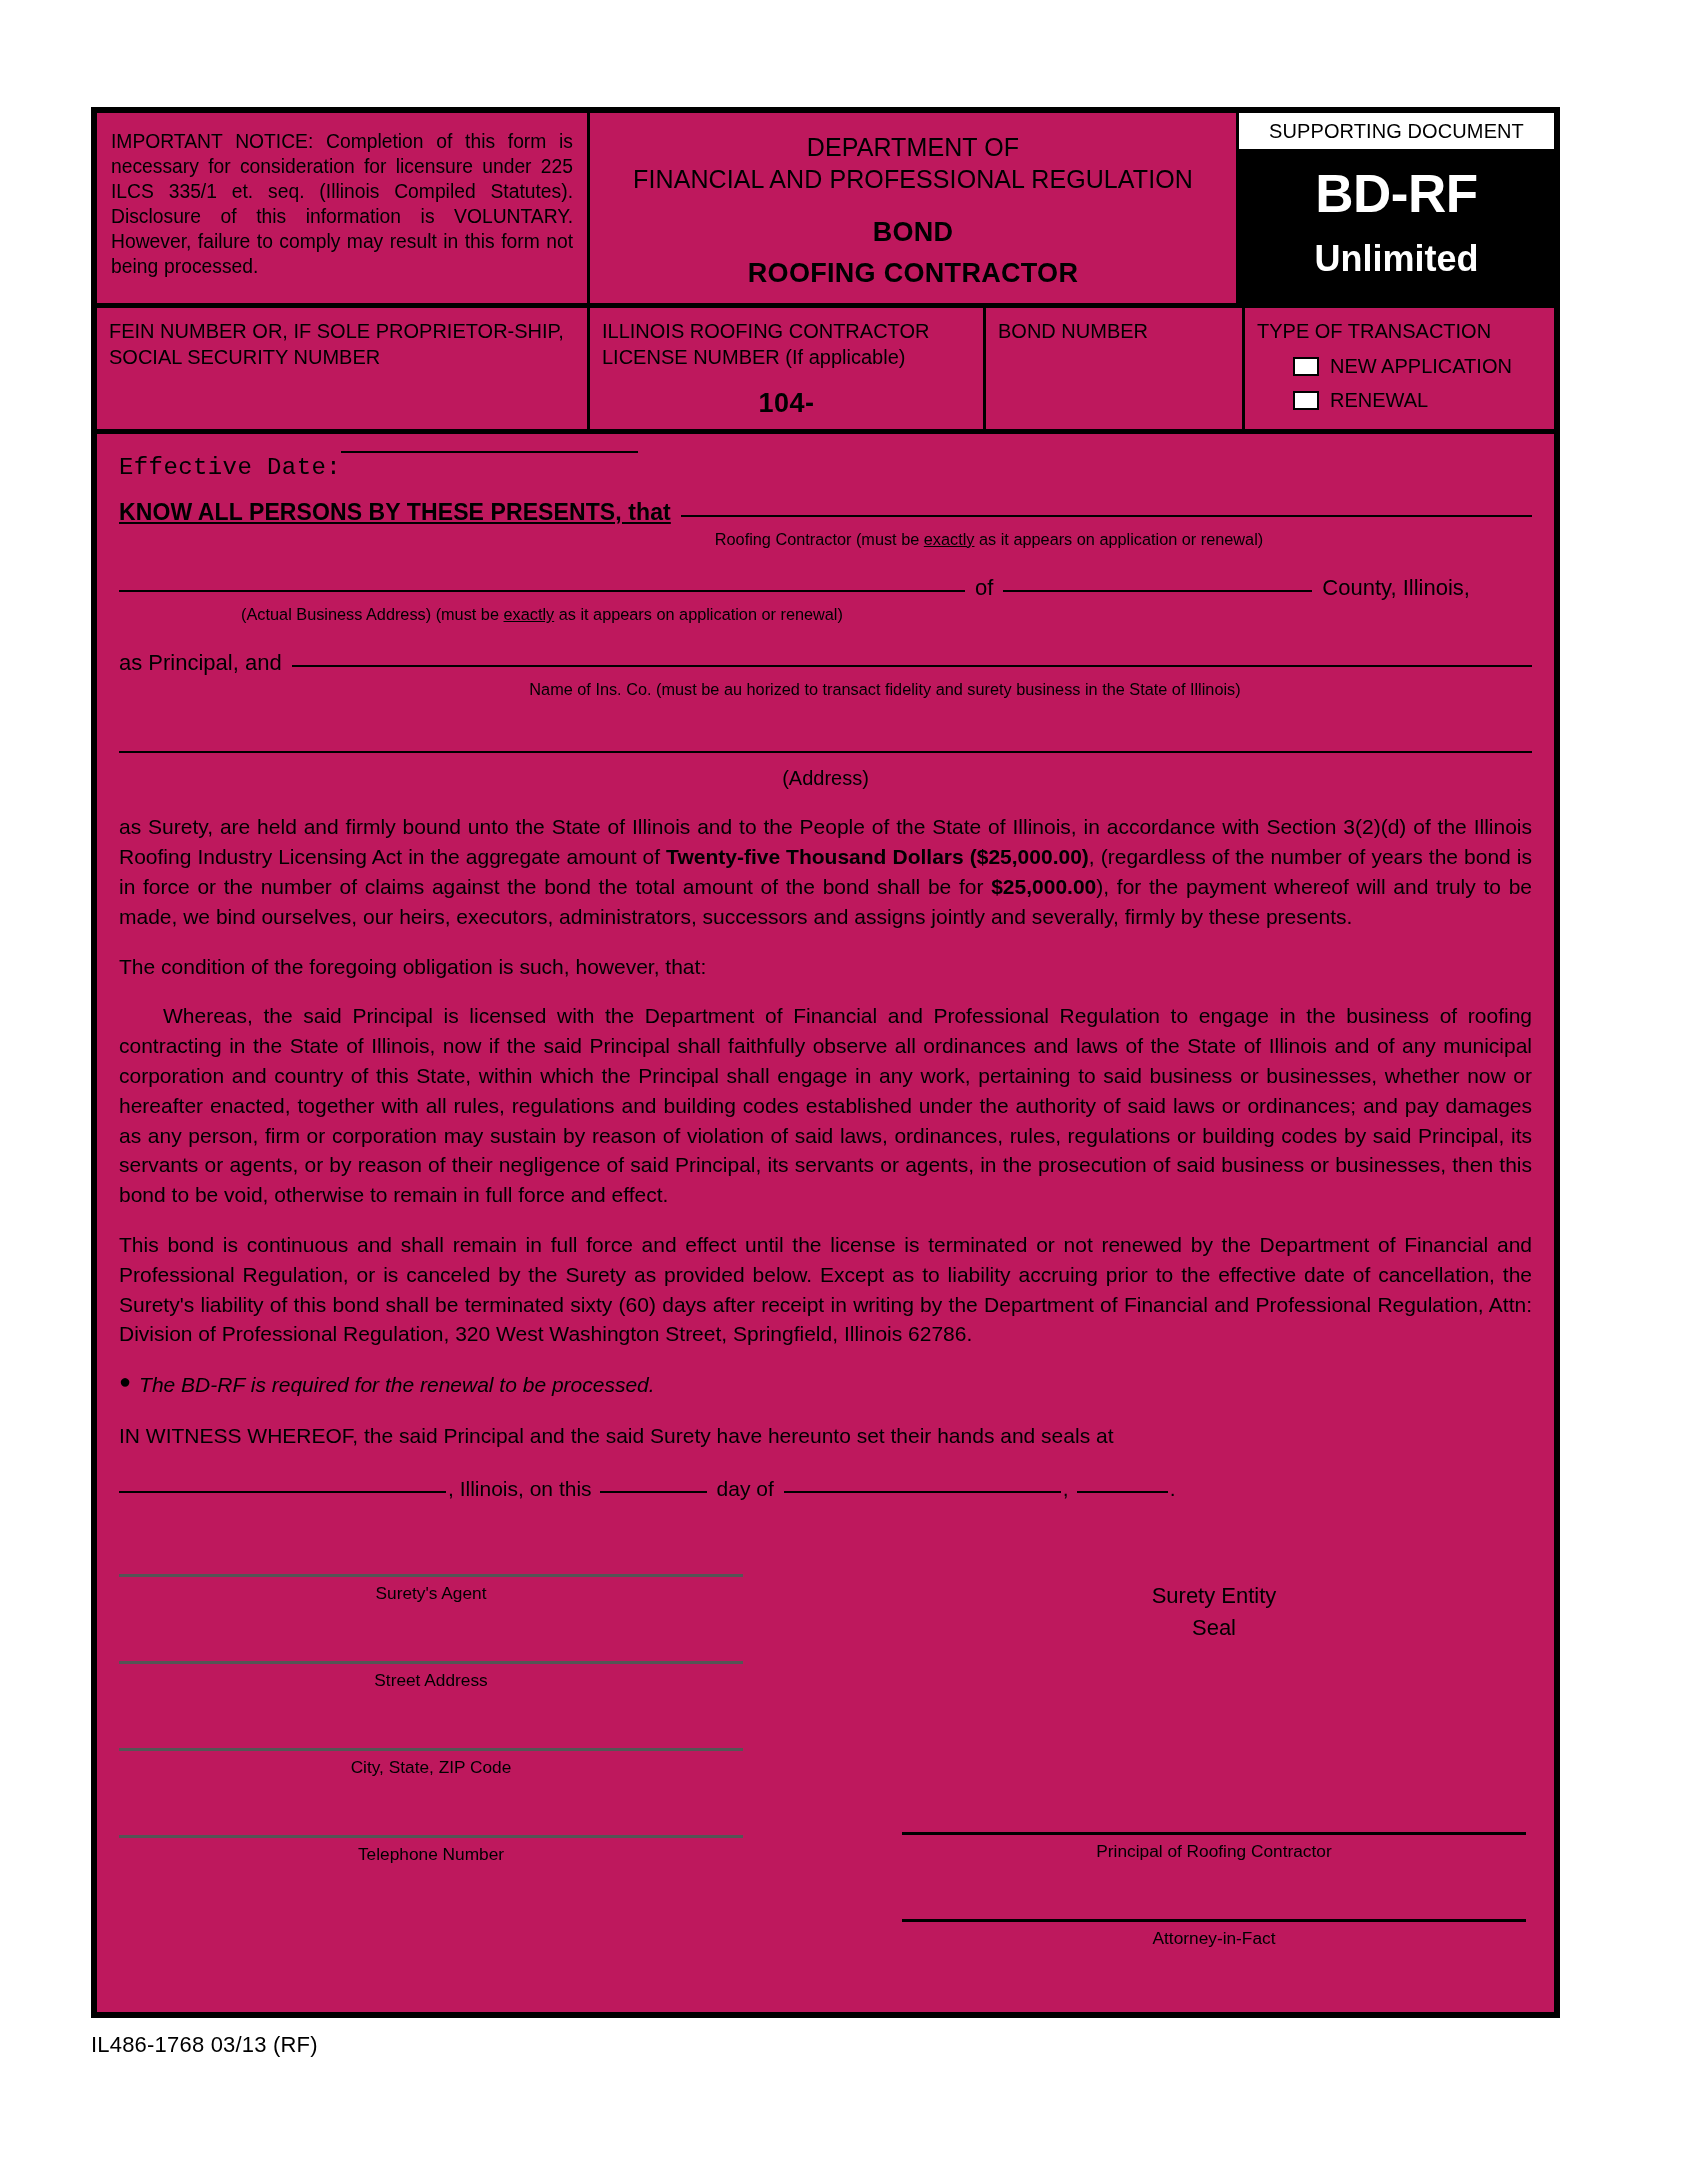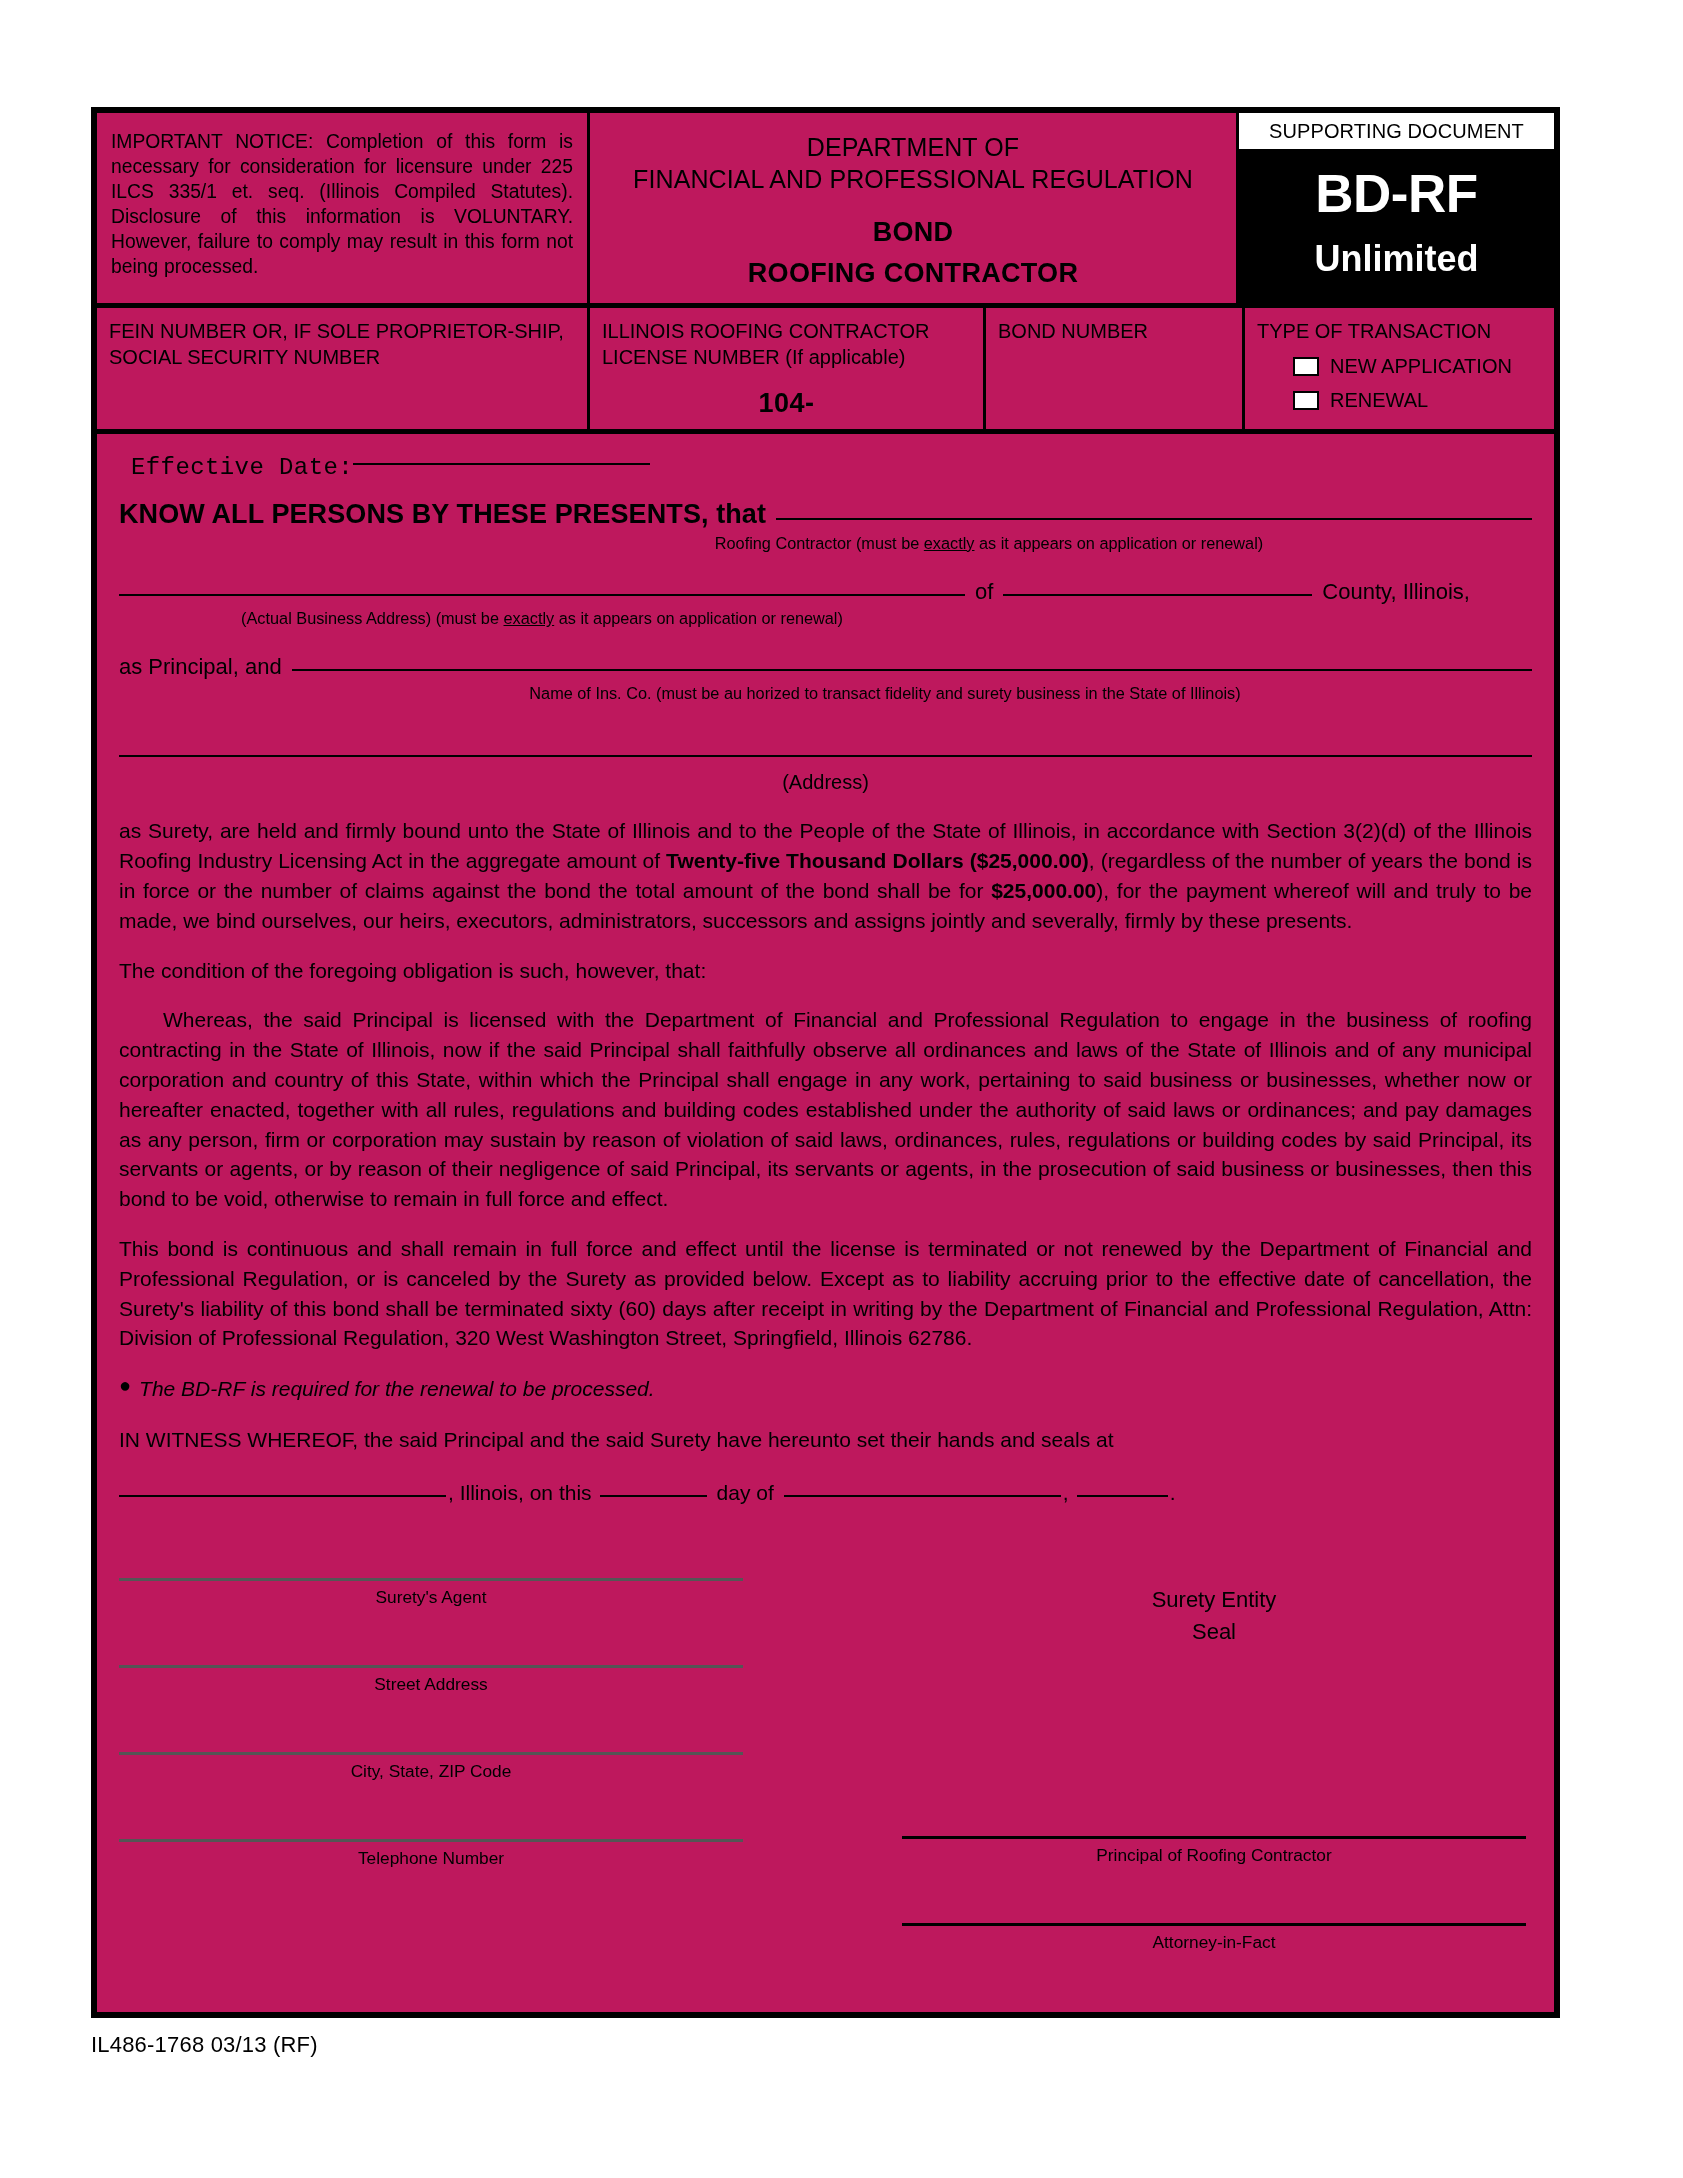--- a/index.html
+++ b/index.html
@@ -156,46 +156,47 @@
     margin-left: 11px;
   }
 
   
   .body-area {
     padding: 14px 22px 10px 22px;
   }
 
   .eff-date-line {
     display: flex;
-    align-items: center;
+    align-items: flex-start;
     margin-top: 6px;
-    margin-left: 12px;
+    margin-left: 0px;
   }
   .eff-date-label {
     font-family: "Liberation Mono", "DejaVu Sans Mono", monospace;
     font-size: 24px;
     letter-spacing: 0.4px;
   }
   .rule {
     border-bottom: 2.2px solid #000000;
     height: 0;
     display: inline-block;
     vertical-align: baseline;
   }
 
   .know-line {
     display: flex;
     align-items: baseline;
     margin-top: 18px;
   }
   .know-bold {
-    font-size: 27px;
+    font-size: 23px;
     font-weight: bold;
     white-space: nowrap;
     letter-spacing: 0.1px;
+    text-decoration: underline;
   }
   .know-rule {
     flex: 1;
     margin-left: 10px;
     position: relative;
     top: -3px;
   }
 
   .caption {
     font-size: 16.3px;

